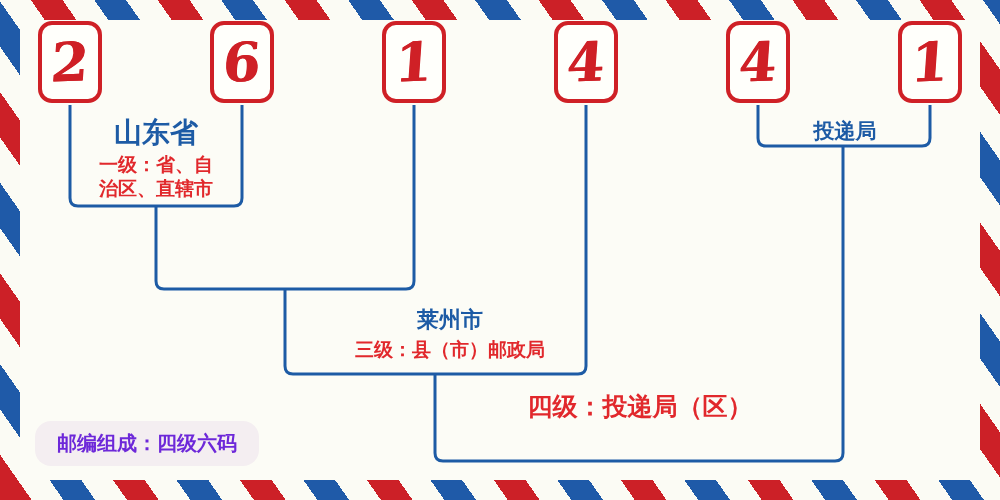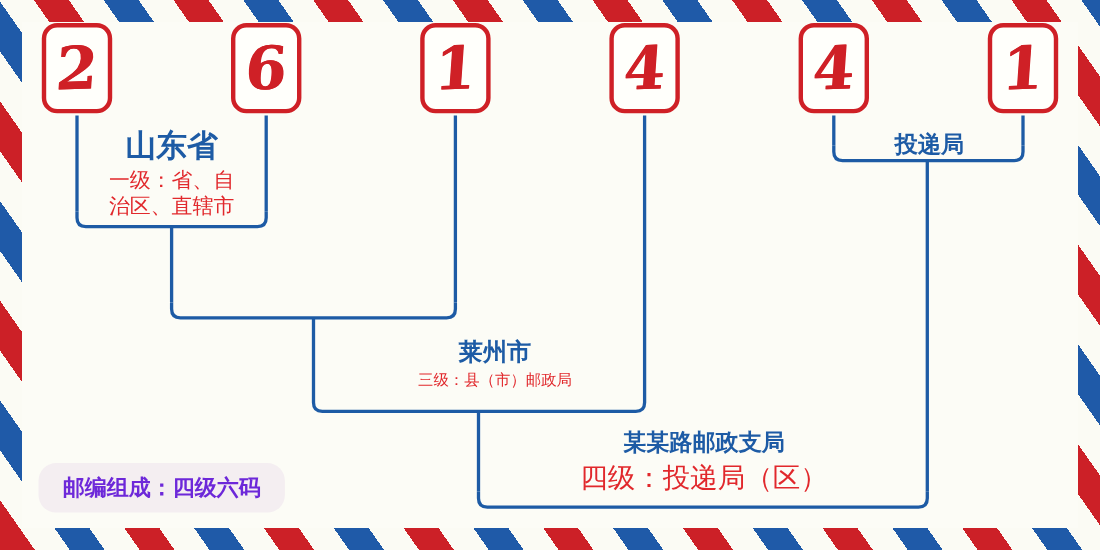--- a/index.html
+++ b/index.html
@@ -50,35 +50,35 @@
   }
 
   
   .label-group{position:absolute;text-align:center;}
   .lbl-title{
     font-family:"DejaVu Serif","Liberation Serif",serif;
     font-weight:700;color:#1d5ba5;white-space:nowrap;
   }
   .lbl-sub{
     font-family:"DejaVu Sans","Liberation Sans",sans-serif;
-    font-weight:400;color:#e1282c;white-space:nowrap;
+    font-weight:700;color:#e1282c;white-space:nowrap;
   }
 
   
   #g1{left:66px;top:114px;width:180px;}
   #g1 .lbl-title{font-size:28px;}
   #g1 .lbl-sub{font-size:19px;line-height:1.15;margin-top:2px;}
 
   #g2{left:195px;top:222px;width:180px;}
   #g2 .lbl-title{font-size:22px;}
   #g2 .lbl-sub{font-size:19px;margin-top:2px;}
 
   #g3{left:320px;top:305px;width:260px;}
   #g3 .lbl-title{font-size:22px;}
-  #g3 .lbl-sub{font-size:14px;margin-top:2px;}
+  #g3 .lbl-sub{font-size:19px;margin-top:2px;}
 
   #g4{left:500px;top:388px;width:280px;}
   #g4 .lbl-title{font-size:21px;}
   #g4 .lbl-sub{font-size:25px;margin-top:2px;}
 
   #g5{left:775px;top:105px;width:140px;}
   #g5 .lbl-title{font-size:21px;margin-top:12px;}
 
   
   #badge{
@@ -149,21 +149,20 @@
       <div class="lbl-sub">治区、直辖市</div>
     </div>
 
 
     <div class="label-group" id="g3">
       <div class="lbl-title">莱州市</div>
       <div class="lbl-sub">三级：县（市）邮政局</div>
     </div>
 
     <div class="label-group" id="g4">
-      <div class="lbl-title">某某路邮政支局</div>
       <div class="lbl-sub">四级：投递局（区）</div>
     </div>
 
     <div class="label-group" id="g5">
       <div class="lbl-title">投递局</div>
     </div>
 
     <div id="badge">邮编组成：四级六码</div>
 
   </div>

